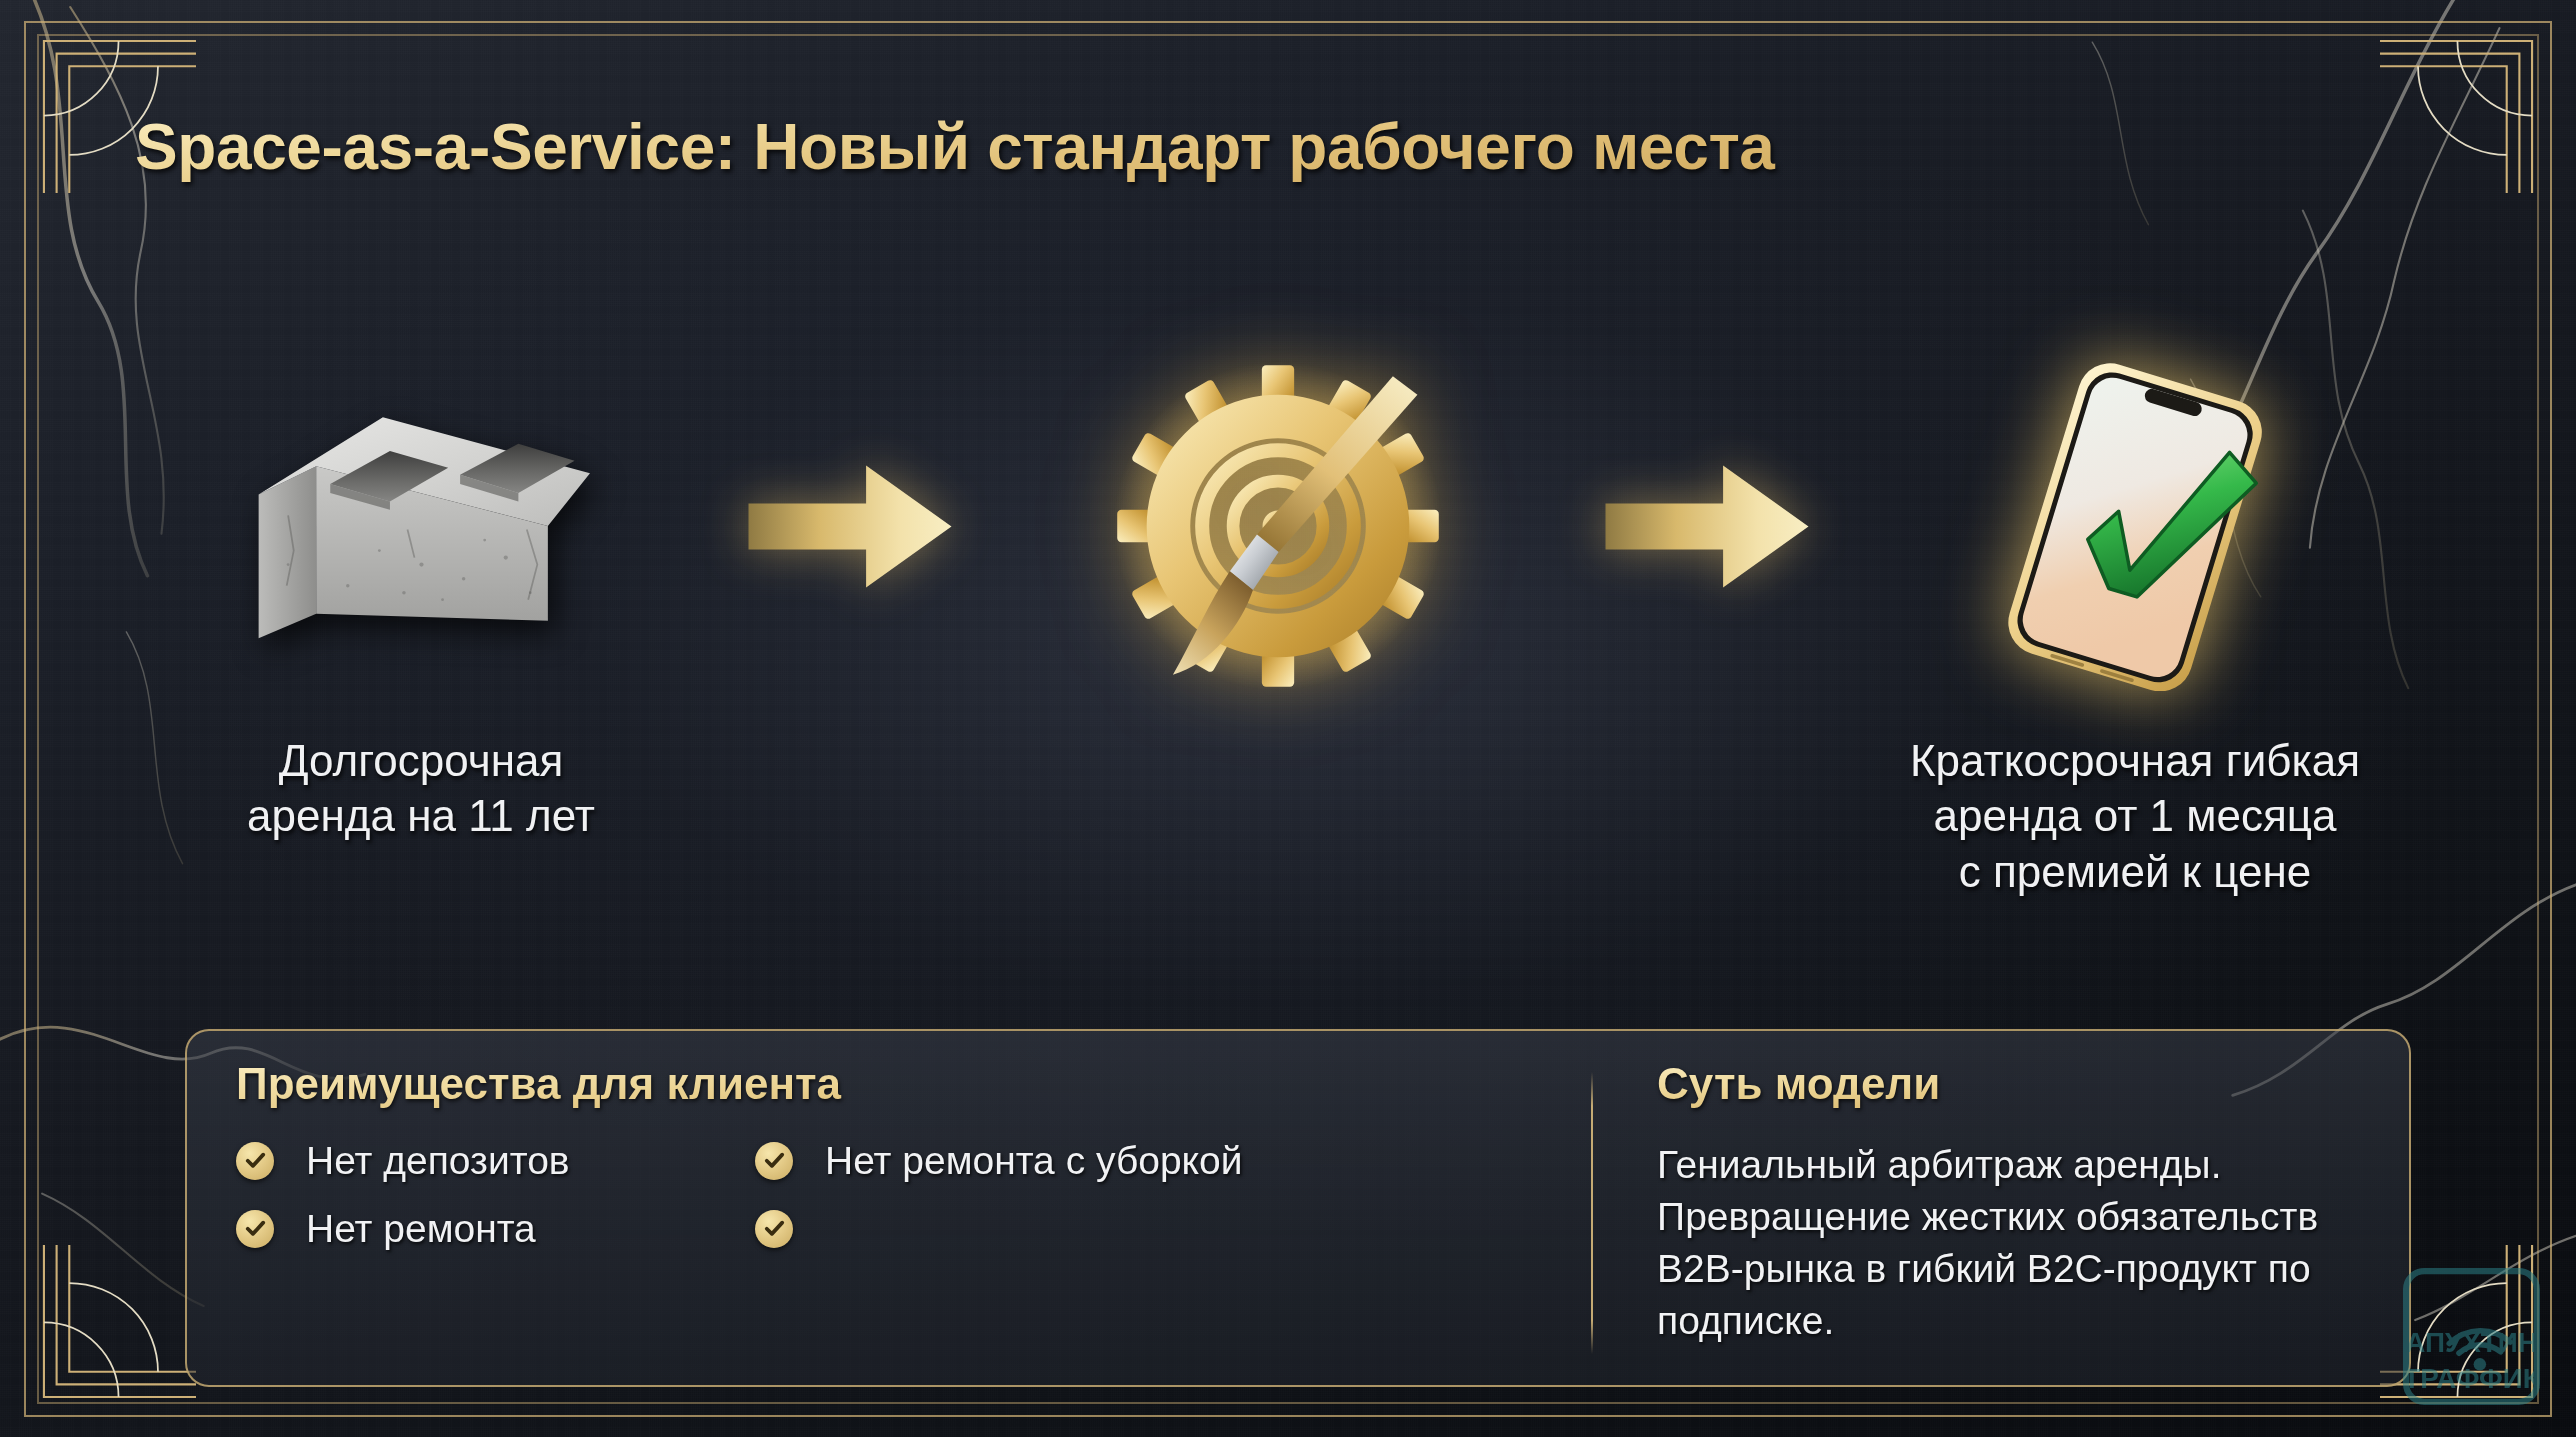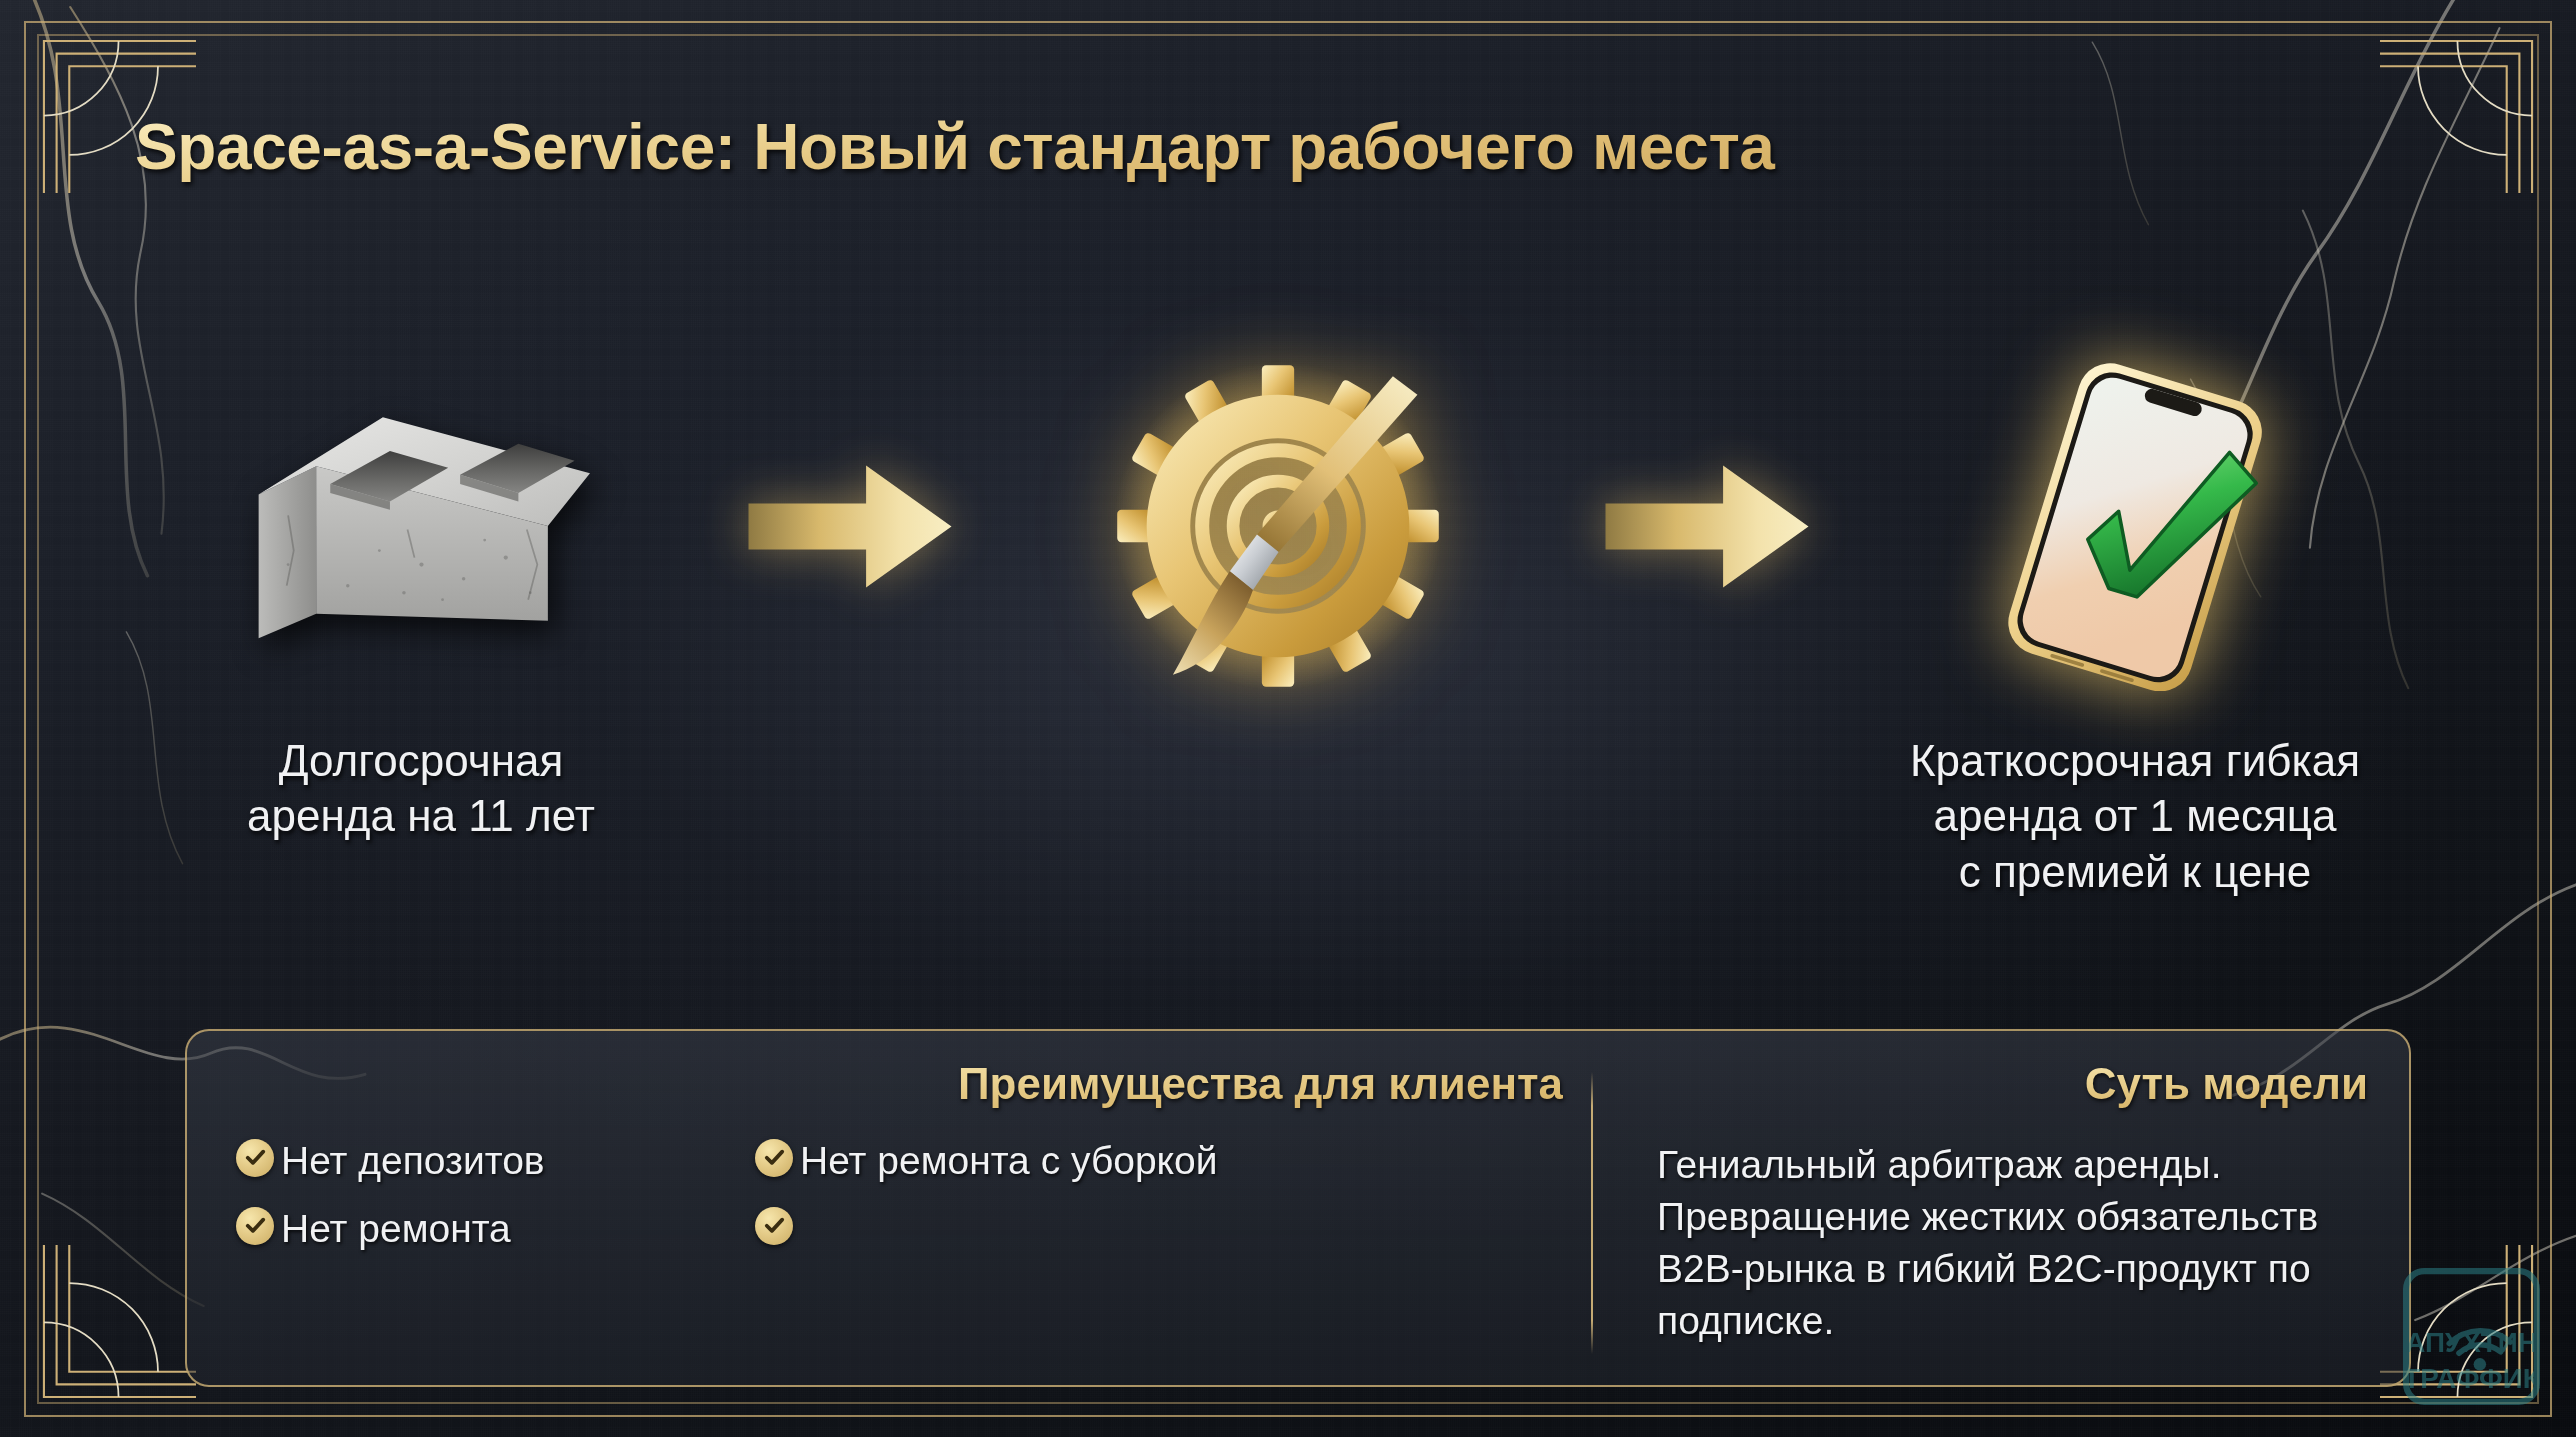--- a/index.html
+++ b/index.html
@@ -126,25 +126,24 @@
   .panel-heading {
     font-size: 44px;
     font-weight: bold;
     background: linear-gradient(178deg, #fbeec2 0%, #ecd596 45%, #ddbd74 78%, #d2ad62 100%);
     -webkit-background-clip: text;
     background-clip: text;
     color: transparent;
     -webkit-text-fill-color: transparent;
     filter: drop-shadow(1.4px 2.1px 2.1px rgba(0,0,0,0.75));
     margin-bottom: 29.5px;
-    text-align: right;
   }
 
   .bullets { display: grid; grid-template-columns: 491px auto; column-gap: 28px; row-gap: 24px; }
-  .bullet { display: flex; align-items: flex-start; gap: 7px; }
+  .bullet { display: flex; align-items: center; gap: 32px; }
   .bullet-badge {
     flex: none;
     width: 38px; height: 38px;
     border-radius: 50%;
     background: radial-gradient(circle at 36% 30%, #f6e6ac 0%, #e4cb88 45%, #cbac62 100%);
     box-shadow: 0 2.1px 5.6px rgba(0,0,0,0.6);
     display: flex; align-items: center; justify-content: center;
   }
   .bullet-badge svg { width: 22.5px; height: 22.5px; display: block; }
   .bullet-text {

